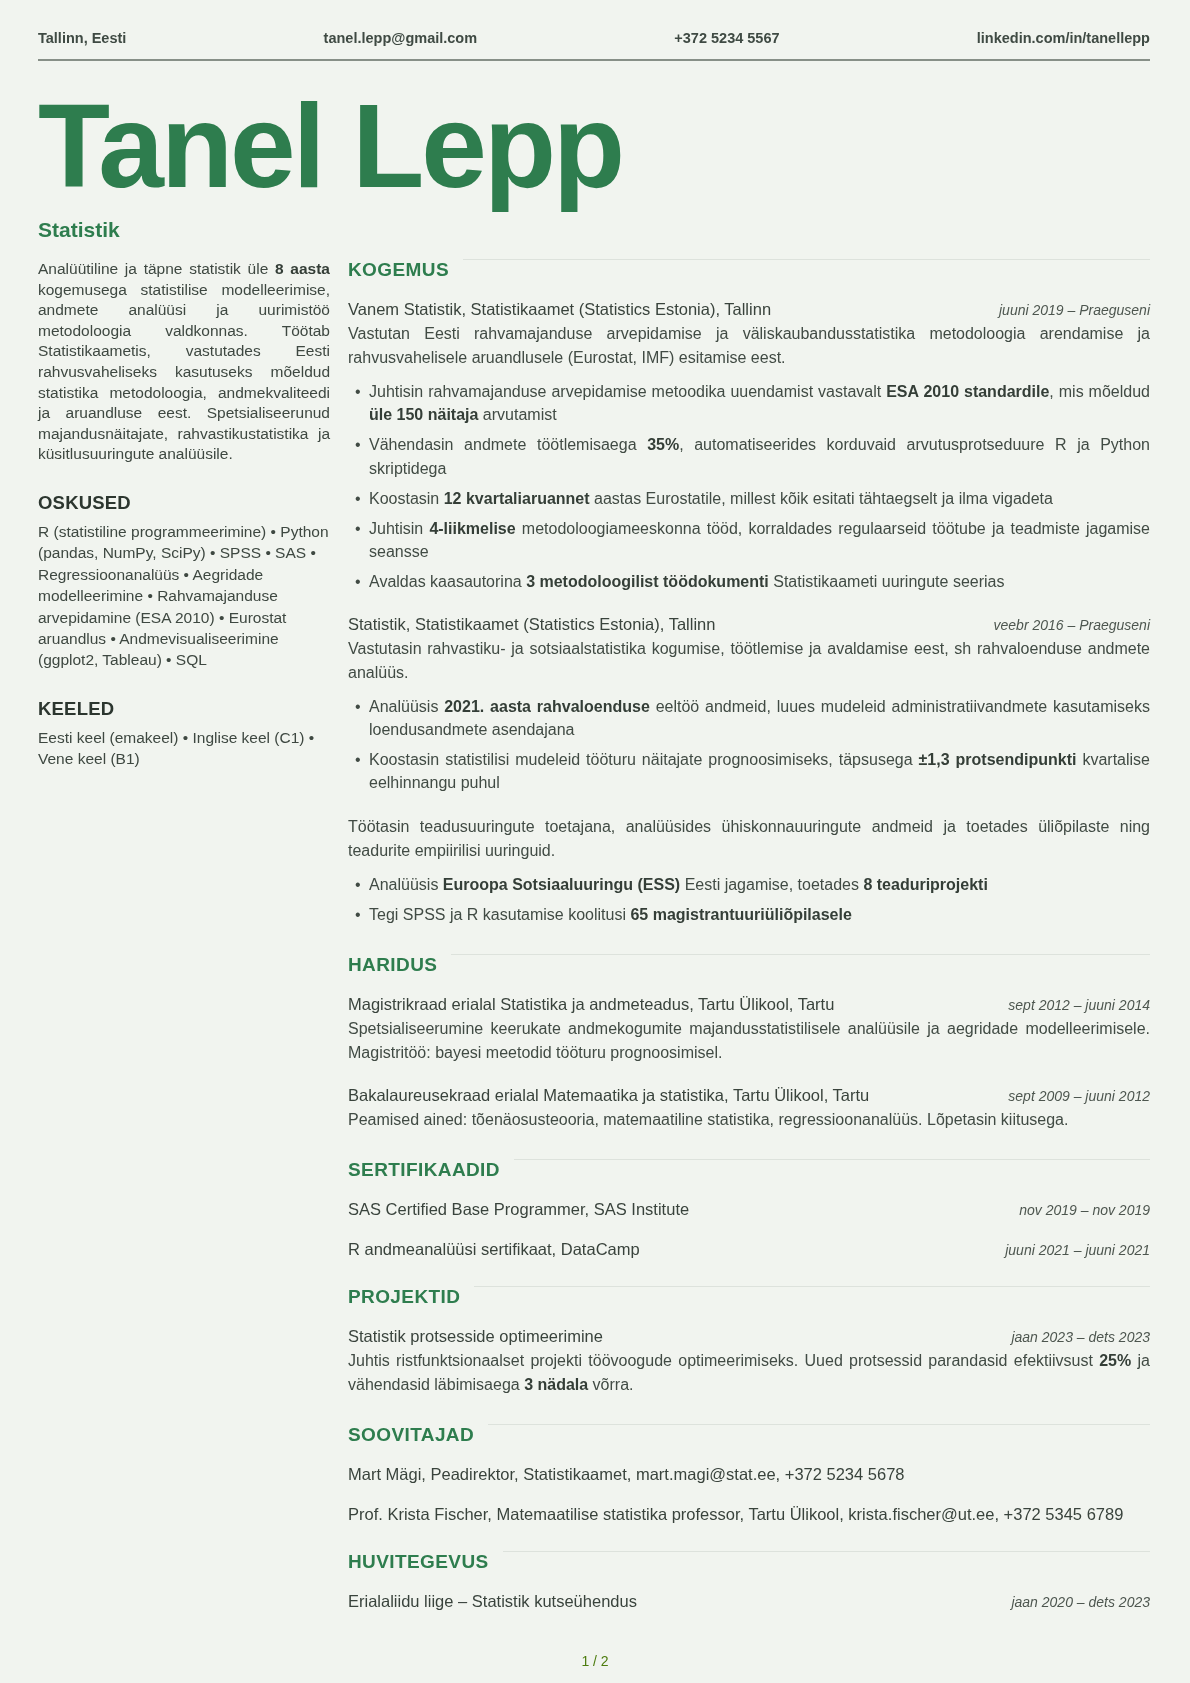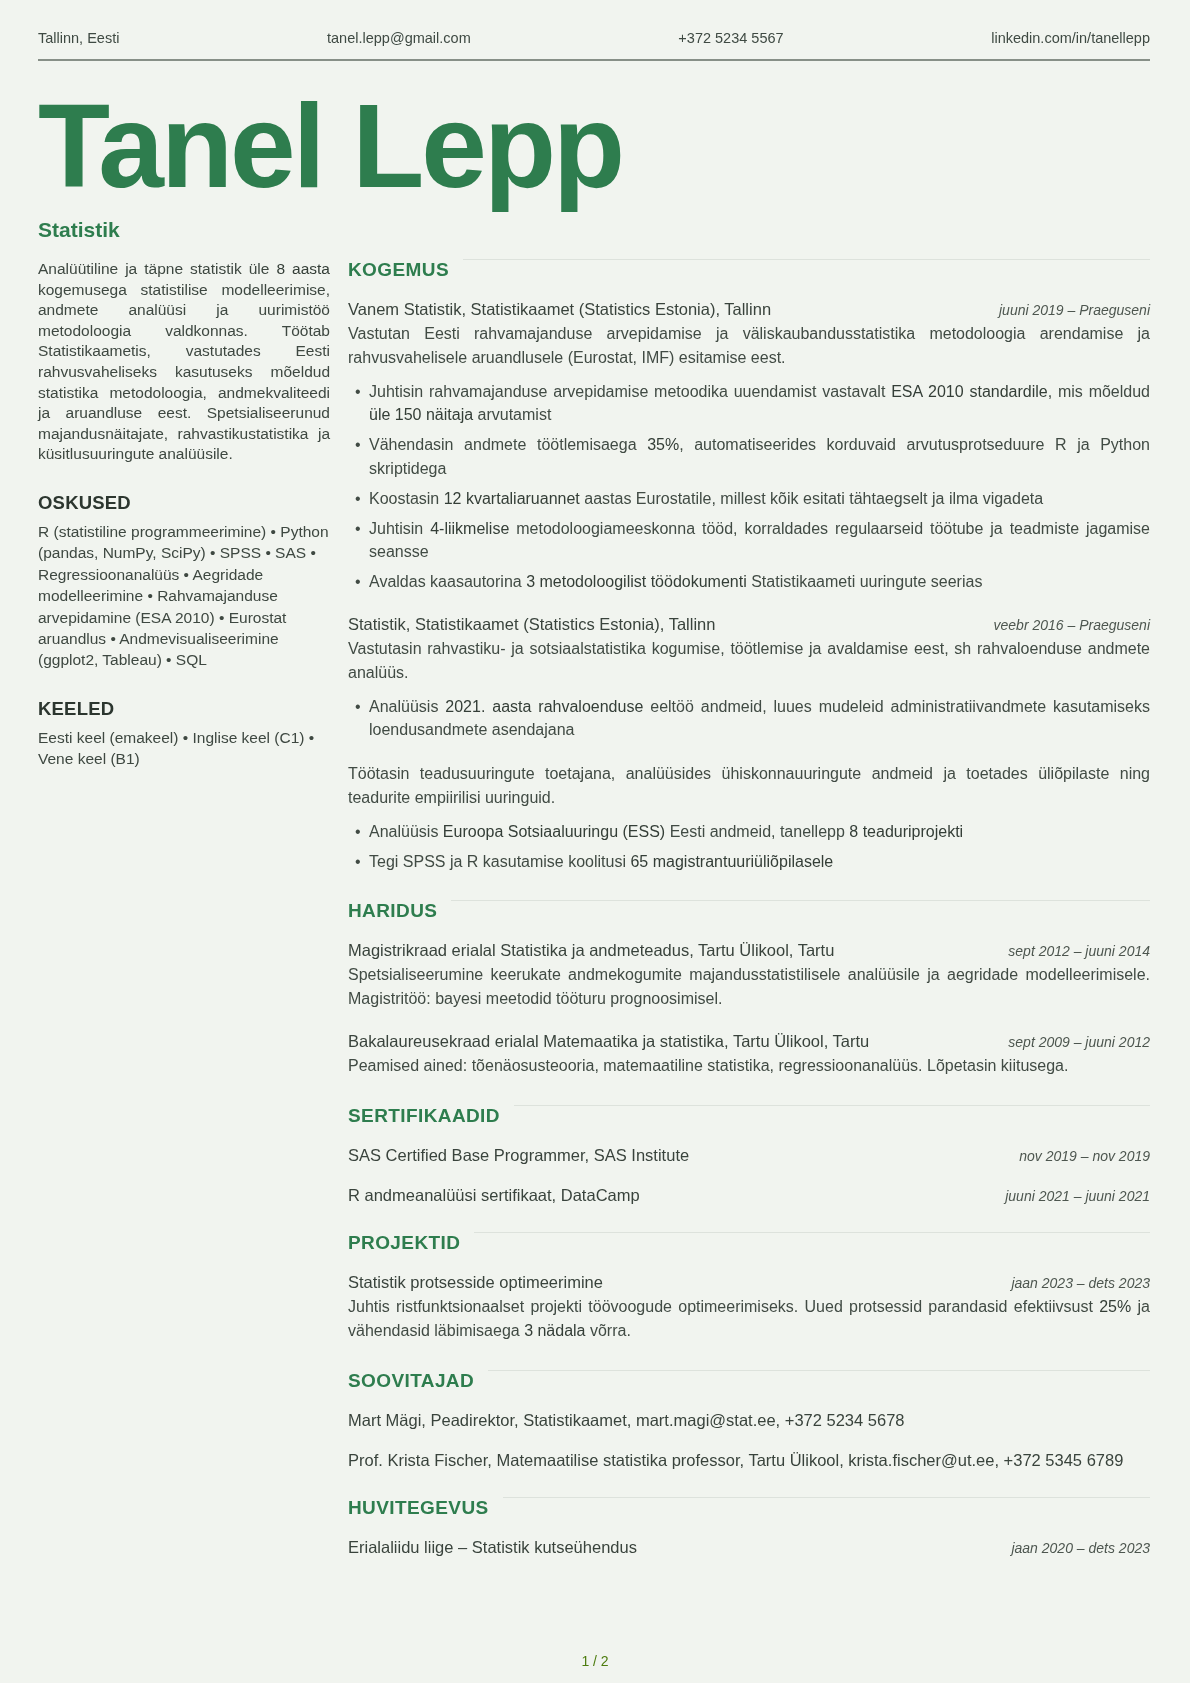--- a/index.html
+++ b/index.html
@@ -15,20 +15,21 @@
     padding: 30px 40px 0 38px;
     overflow: hidden;
   }
   
   .contact-bar {
     display: flex;
     justify-content: space-between;
     align-items: baseline;
     font-size: 14.5px;
     color: #3f4a43;
+    font-weight: bold;
   }
   .header-rule {
     height: 2px;
     background: #878f87;
     margin-top: 13px;
   }
   
   h1.name {
     margin-top: 26px;
     font-size: 118px;
@@ -101,21 +102,21 @@
     color: #414b44;
   }
   .bullets li:last-child { margin-bottom: 0; }
   .bullets li::before {
     content: "\2022";
     position: absolute;
     left: 7px;
     top: 0;
     color: #414b44;
   }
-  b { font-weight: normal; color: #343e37; }
+  b { font-weight: bold; color: #343e37; }
   
   .footer {
     position: absolute;
     left: 0;
     bottom: 14px;
     width: 100%;
     text-align: center;
     font-size: 14px;
     color: #4d7c0f;
   }
@@ -174,26 +175,27 @@
             </ul>
           </div>
           <div class="entry">
             <div class="entry-row">
               <span class="entry-title">Statistik, Statistikaamet (Statistics Estonia), Tallinn</span>
               <span class="entry-date">veebr 2016 – Praeguseni</span>
             </div>
             <p class="entry-desc"><span>Vastutasin rahvastiku- ja sotsiaalstatistika kogumise, töötlemise ja avaldamise eest, sh rahvaloenduse andmete analüüs.</span></p>
             <ul class="bullets">
               <li><span>Analüüsis </span><b>2021. aasta rahvaloenduse</b><span> eeltöö andmeid, luues mudeleid administratiivandmete kasutamiseks loendusandmete asendajana</span></li>
+              <li><span>Koostasin statistilisi mudeleid tööturu näitajate prognoosimiseks, täpsusega </span><b>±1,3 protsendipunkti</b><span> kvartalise eelhinnangu puhul</span></li>
             </ul>
           </div>
           <div class="entry">
             <p class="entry-desc"><span>Töötasin teadusuuringute toetajana, analüüsides ühiskonnauuringute andmeid ja toetades üliõpilaste ning teadurite empiirilisi uuringuid.</span></p>
             <ul class="bullets">
-              <li><span>Analüüsis </span><b>Euroopa Sotsiaaluuringu (ESS)</b><span> Eesti andmeid, tanellepp </span><b>8 teaduriprojekti</b></li>
+              <li><span>Analüüsis </span><b>Euroopa Sotsiaaluuringu (ESS)</b><span> Eesti jagamise, toetades </span><b>8 teaduriprojekti</b></li>
               <li><span>Tegi SPSS ja R kasutamise koolitusi </span><b>65 magistrantuuriüliõpilasele</b></li>
             </ul>
           </div>
         </section>
         <section class="main-section">
           <div class="sec-head">
             <h2>HARIDUS</h2>
             <div class="rule"></div>
           </div>
           <div class="entry">

